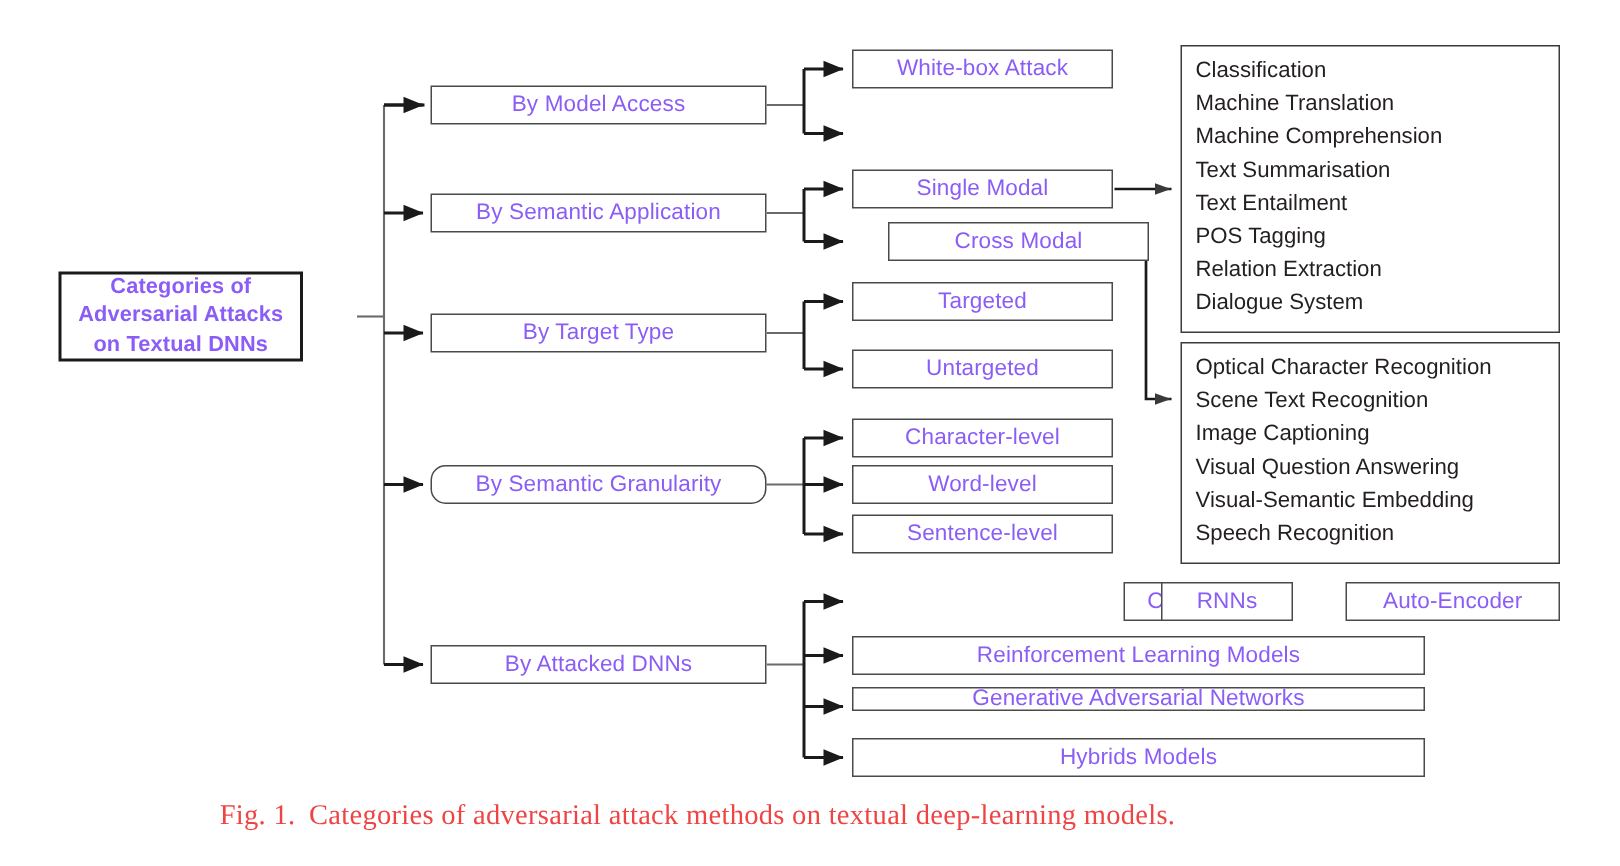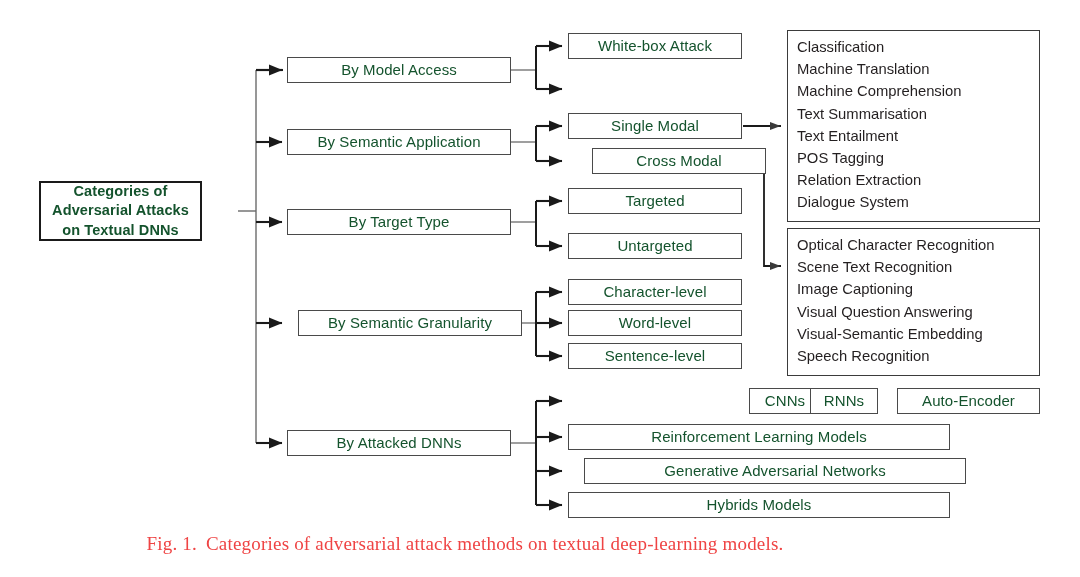--- a/index.html
+++ b/index.html
@@ -31,21 +31,21 @@
     position: absolute;
     box-sizing: border-box;
     background: #ffffff;
     border: 1.6px solid #4a4a4a;
     display: flex;
     align-items: center;
     justify-content: center;
     text-align: center;
     font-size: 15px;
     line-height: 1.15;
-    color: #14532d;
+    color: #8b5cf6;
     letter-spacing: 0.1px;
     z-index: 2;
   }
   .node.root {
     border: 2.4px solid #1a1a1a;
     font-weight: bold;
     font-size: 14.5px;
     line-height: 1.35;
     flex-direction: column;
     padding: 2px 4px;
@@ -163,21 +163,21 @@
 
   <div class="node" style="left:287px; top:57px; width:224px; height:26px;">
     <span>By Model Access</span>
   </div>
   <div class="node" style="left:287px; top:129px; width:224px; height:26px;">
     <span>By Semantic Application</span>
   </div>
   <div class="node" style="left:287px; top:209px; width:224px; height:26px;">
     <span>By Target Type</span>
   </div>
-  <div class="node" style="left:298px; top:310px; width:224px; height:26px;">
+  <div class="node" style="left:287px; top:310px; width:224px; height:26px;border-radius:10px;">
     <span>By Semantic Granularity</span>
   </div>
   <div class="node" style="left:287px; top:430px; width:224px; height:26px;">
     <span>By Attacked DNNs</span>
   </div>
 
   <div class="node" style="left:568px; top:33px; width:174px; height:26px;">
     <span>White-box Attack</span>
   </div>
 
@@ -201,30 +201,30 @@
   <div class="node" style="left:568px; top:310px; width:174px; height:26px;text-align:center;">
     <span>Word-level</span>
   </div>
   <div class="node" style="left:568px; top:343px; width:174px; height:26px;">
     <span>Sentence-level</span>
   </div>
 
   <div class="node" style="left:727px; top:388px; width:72px; height:26px;margin-left:22px;">
     <span>CNNs</span>
   </div>
-  <div class="node" style="left:810px; top:388px; width:68px; height:26px;">
+  <div class="node" style="left:774px; top:388px; width:88px; height:26px;">
     <span>RNNs</span>
   </div>
   <div class="node" style="left:897px; top:388px; width:143px; height:26px;">
     <span>Auto-Encoder</span>
   </div>
   <div class="node" style="left:568px; top:424px; width:382px; height:26px;">
     <span>Reinforcement Learning Models</span>
   </div>
-  <div class="node" style="left:568px; top:458px; width:382px; height:26px;margin-left:16px;">
+  <div class="node" style="left:568px; top:458px; width:382px; height:16px;">
     <span>Generative Adversarial Networks</span>
   </div>
   <div class="node" style="left:568px; top:492px; width:382px; height:26px;">
     <span>Hybrids Models</span>
   </div>
 
   <div class="panel" style="left:787px; top:30px; width:253px; height:192px;">
     <span class="pline">Classification</span>
     <span class="pline">Machine Translation</span>
     <span class="pline">Machine Comprehension</span>

